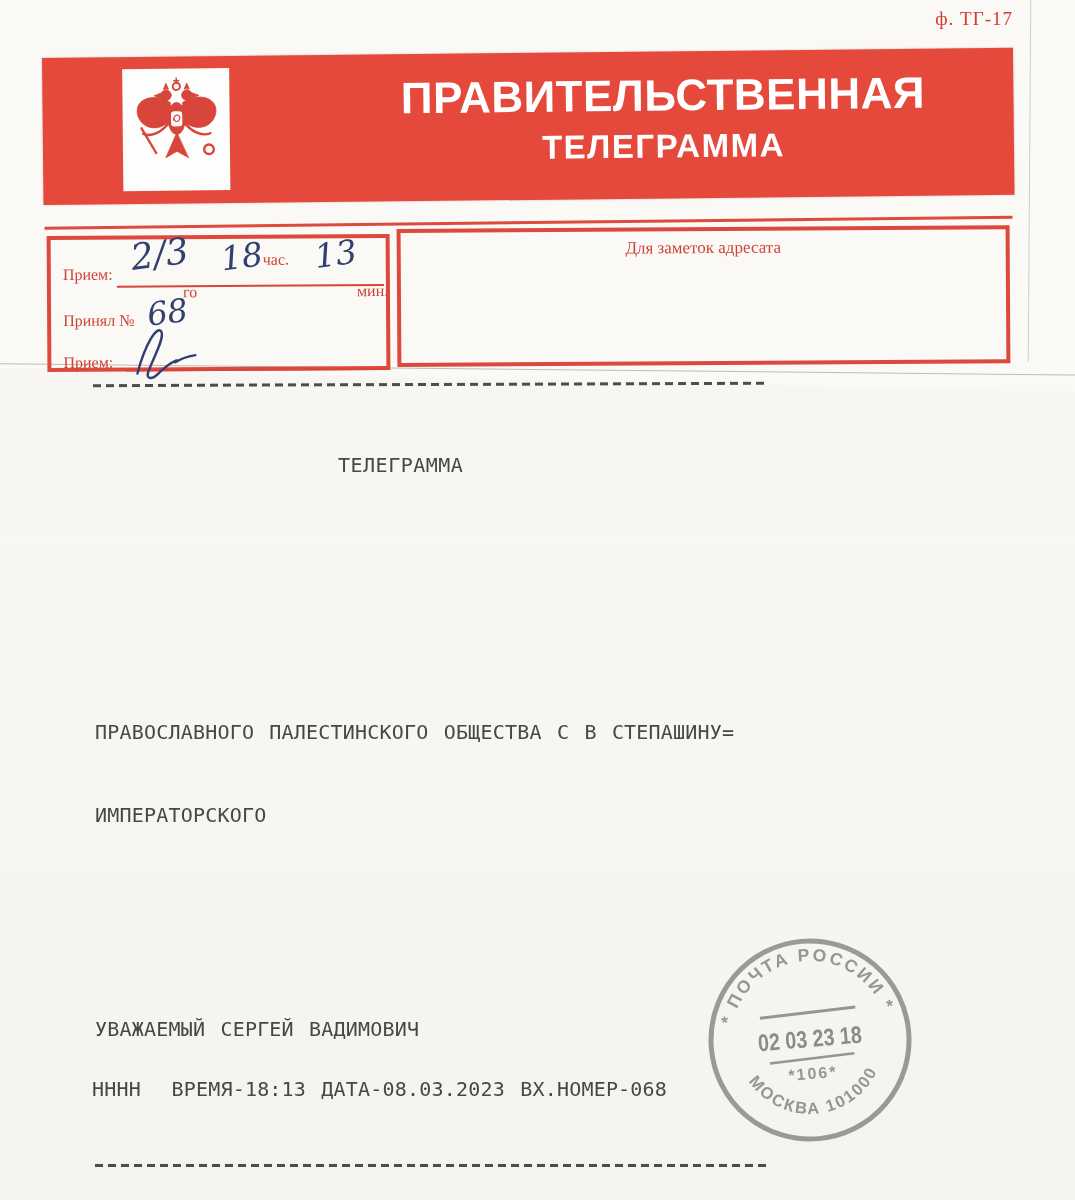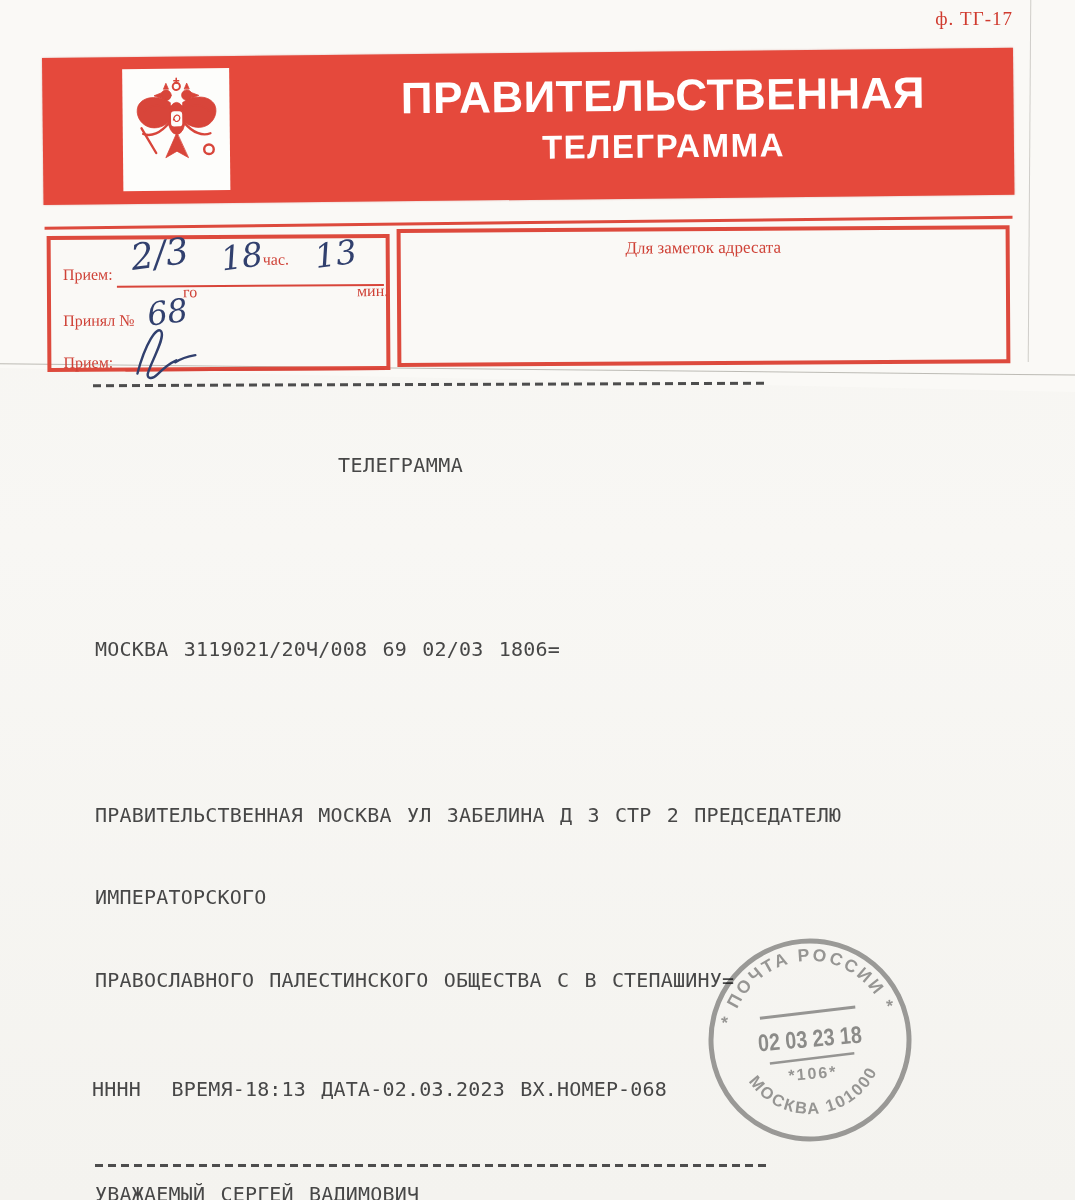--- a/index.html
+++ b/index.html
@@ -127,39 +127,37 @@
     <div class="rbox box-notes">
       <div class="notes-label">Для заметок адресата</div>
     </div>
   </div>
 
   <div class="dashes dash-top"></div>
 
   <div class="mono tg-heading">ТЕЛЕГРАММА</div>
 
   <div class="mono tg-text">
-    <div>МОСКВА 3119021/20Ч/008 69 02/03 1806=</div>
     <div class="addr-group">
-      <div>ПРАВИТЕЛЬСТВЕННАЯ МОСКВА УЛ ЗАБЕЛИНА Д 3 СТР 2 ПРЕДСЕДАТЕЛЮ</div>
+      <div>ПРАВОСЛАВНОГО ПАЛЕСТИНСКОГО ОБЩЕСТВА С В СТЕПАШИНУ=</div>
       <div>ИМПЕРАТОРСКОГО</div>
-      <div>ПРАВОСЛАВНОГО ПАЛЕСТИНСКОГО ОБЩЕСТВА С В СТЕПАШИНУ=</div>
     </div>
     <div class="body-group">
       <div>УВАЖАЕМЫЙ СЕРГЕЙ ВАДИМОВИЧ</div>
       
       
       
       
       
       
       
     </div>
   </div>
 
-  <div class="mono tg-footer">НННН  ВРЕМЯ-18:13 ДАТА-02.03.2023 ВХ.НОМЕР-068</div>
+  <div class="mono tg-footer">НННН  ВРЕМЯ-18:13 ДАТА-08.03.2023 ВХ.НОМЕР-068</div>
 
   <svg class="postmark" viewBox="0 0 224 224">
     <defs>
       <path id="arcTop" d="M 33,112 A 79,79 0 0 1 191,112"></path>
       <path id="arcBottom" d="M 39,124 A 74,74 0 0 0 185,124"></path>
     </defs>
     <circle cx="112" cy="112" r="99" fill="none" stroke="#8f8f8f" stroke-width="5"></circle>
     <text font-family="Liberation Sans,sans-serif" font-size="17.5" font-weight="bold" fill="#8b8b8b" letter-spacing="2.5" text-anchor="middle">
       <textPath href="#arcTop" startOffset="50%">* ПОЧТА РОССИИ *</textPath>
     </text>

